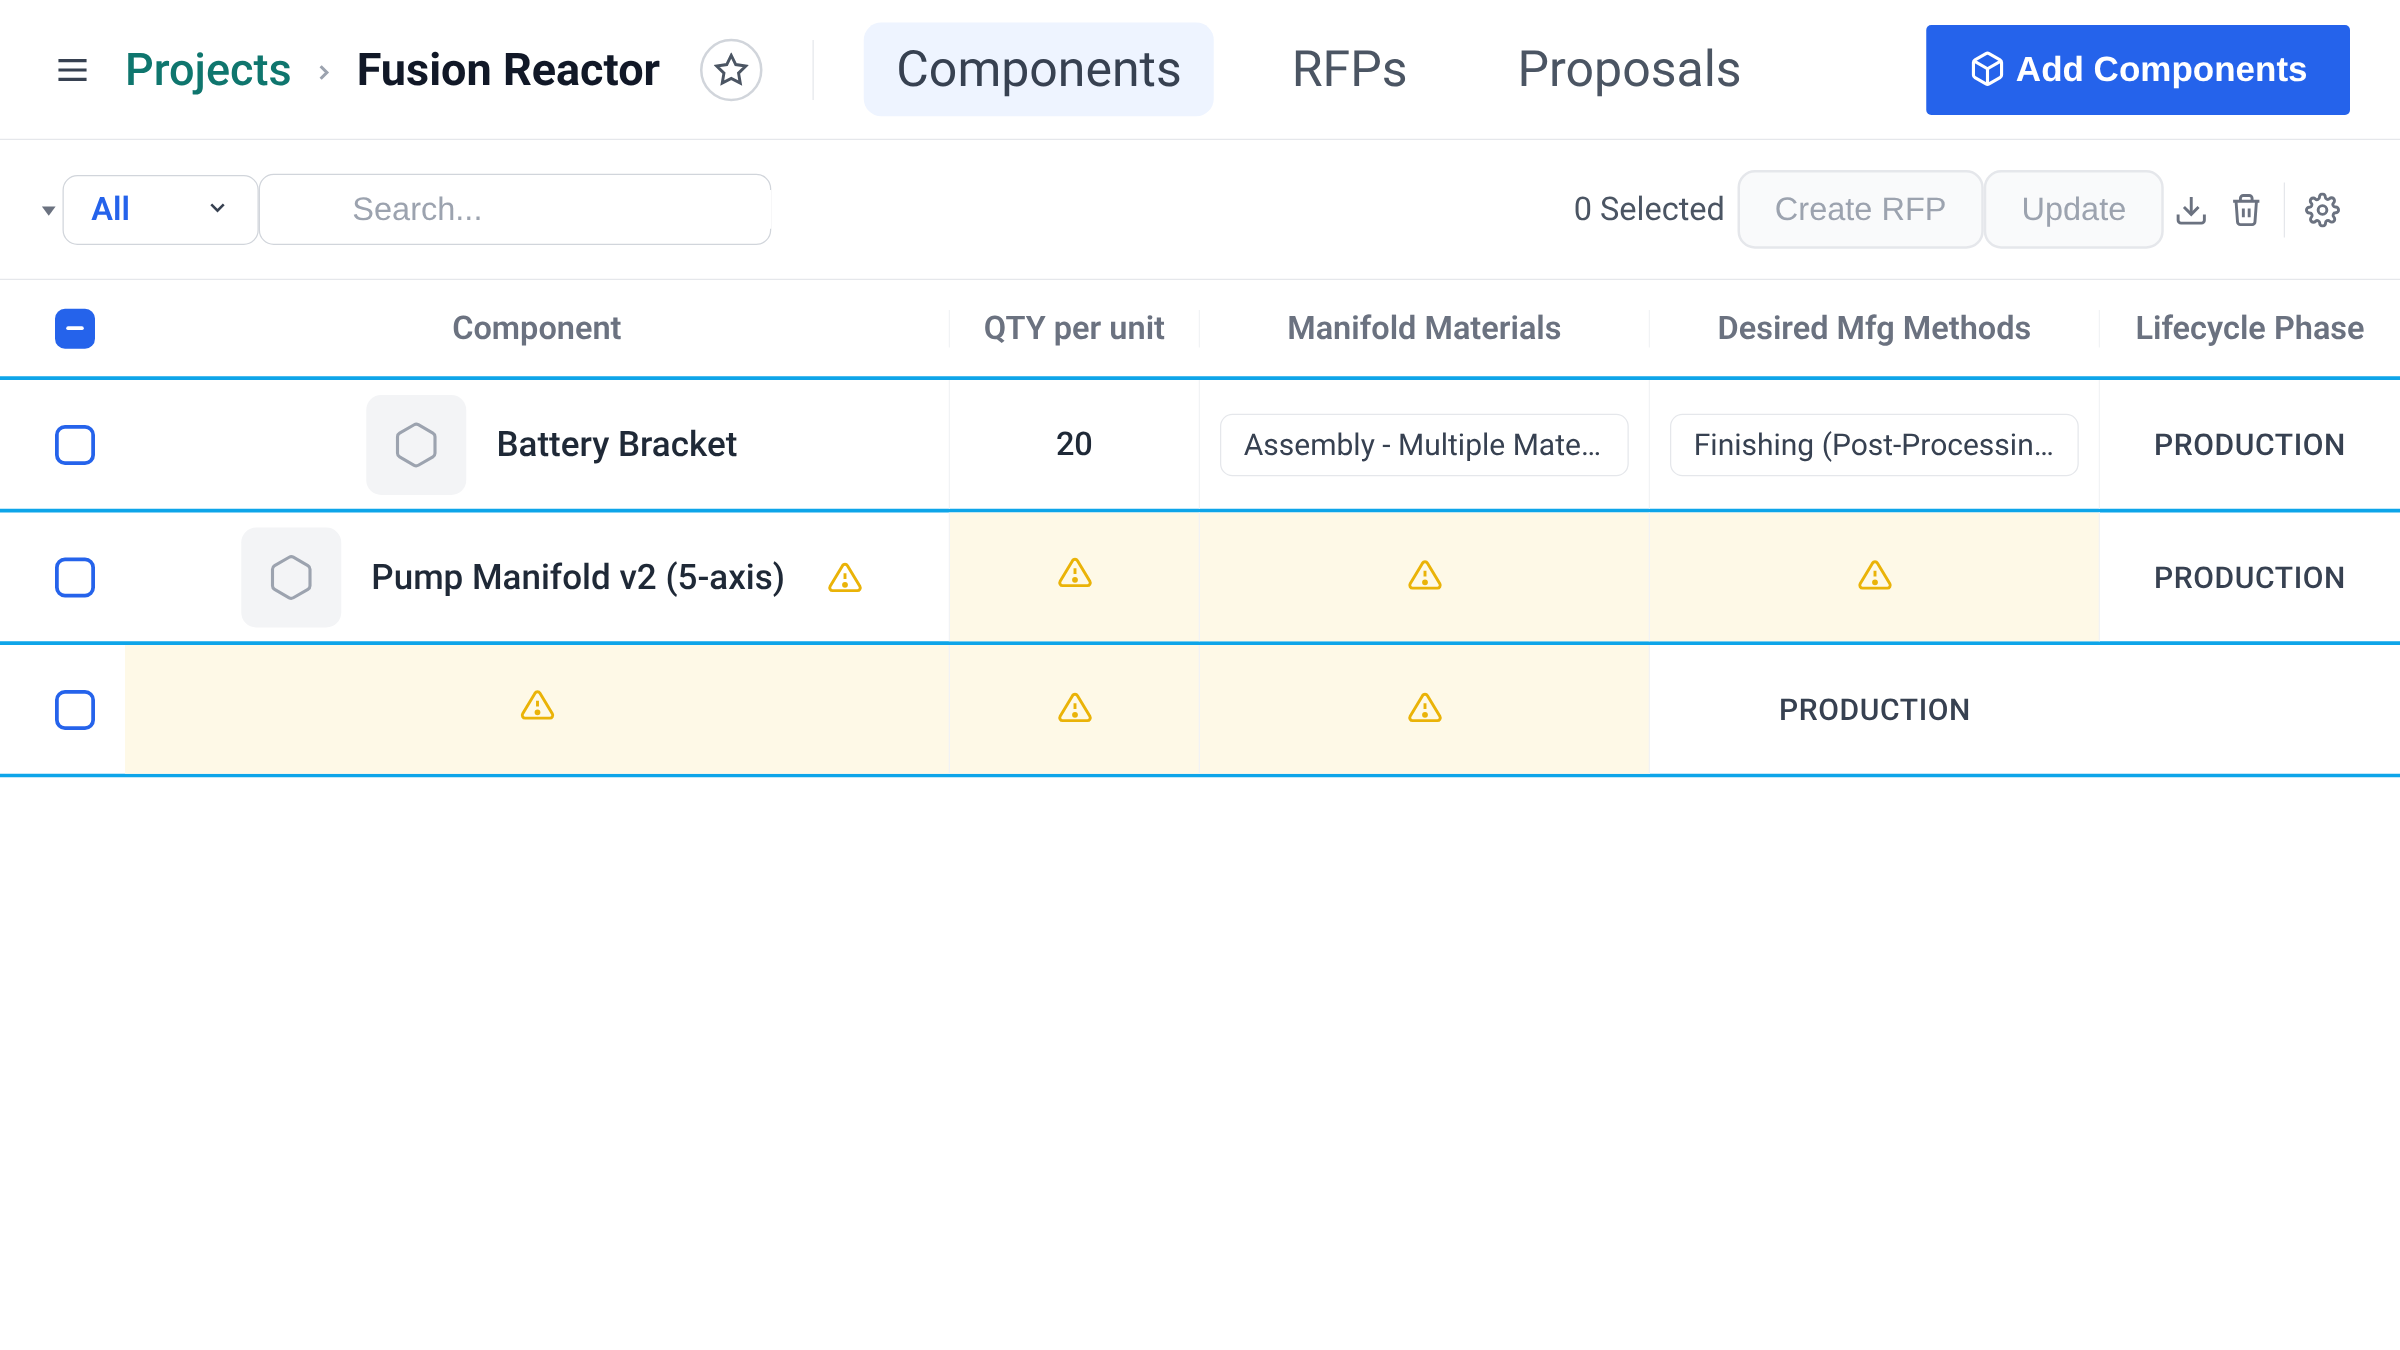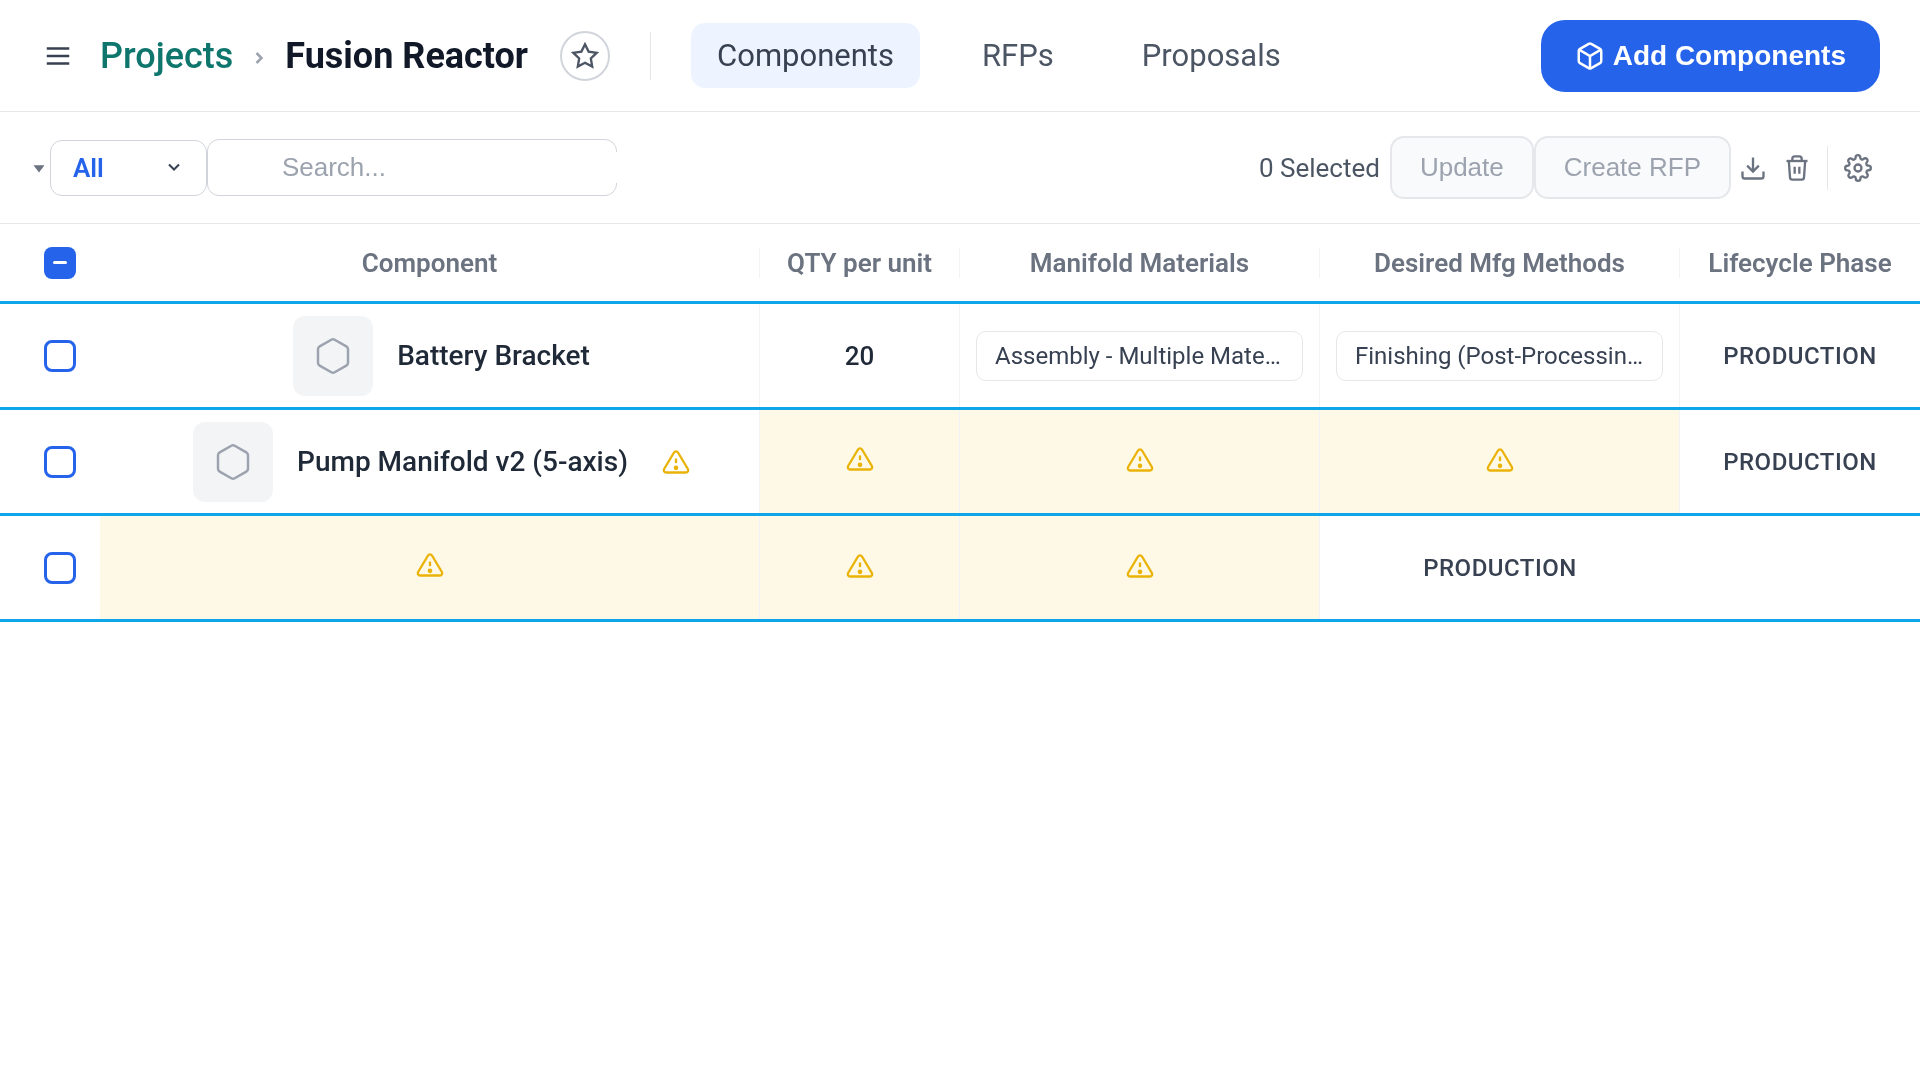--- a/index.html
+++ b/index.html
@@ -42,40 +42,40 @@
     cursor: pointer;
     margin-left: 8px;
   }
   .star-btn svg { width: 28px; height: 28px; stroke: #4b5563; fill: none; stroke-width: 2; }
   .vsep {
     width: 1px; height: 48px; background: #e5e7eb;
     margin: 0 16px;
   }
   .tabs { display: flex; gap: 36px; align-items: center; }
   .tab {
-    font-size: 31px;
+    font-size: 40px;
     color: #4b5563;
     padding: 14px 26px;
     border-radius: 14px;
     cursor: pointer;
   }
   .tab.active {
     background: #eef4ff;
     color: #374151;
   }
   .spacer { flex: 1; }
   .add-btn {
     background: #2563eb;
     color: #fff;
     border: none;
-    border-radius: 24px;
+    border-radius: 4px;
     font-size: 28px;
     font-weight: 600;
     padding: 20px 34px;
-    display: flex; align-items: center; gap: 8px;
+    display: flex; align-items: flex-start; gap: 8px;
     cursor: pointer;
   }
   .add-btn svg { width: 30px; height: 30px; stroke: #fff; fill: none; stroke-width: 2; }
 
   
   .toolbar {
     display: flex; align-items: center;
     padding: 24px 40px 24px 28px;
     border-bottom: 1px solid #e5e7eb;
   }
@@ -267,22 +267,22 @@
     <svg viewBox="0 0 24 24">
         <circle cx="11" cy="11" r="7"></circle>
         <line x1="21" y1="21" x2="16.65" y2="16.65"></line>
       </svg>
     <input type="text" placeholder="Search..." style="">
   </div>
 
   <div class="spacer"></div>
 
   <span class="sel-count">0 Selected</span>
+  <button class="pill-btn">Create RFP</button>
   <button class="pill-btn">Update</button>
-  <button class="pill-btn">Create RFP</button>
 
   <div class="icon-btn">
     <svg viewBox="0 0 24 24">
         <path d="M21 15v4a2 2 0 0 1-2 2H5a2 2 0 0 1-2-2v-4"></path>
         <polyline points="7 10 12 15 17 10"></polyline>
         <line x1="12" y1="15" x2="12" y2="3"></line>
       </svg>
   </div>
   <div class="icon-btn">
     <svg viewBox="0 0 24 24">

